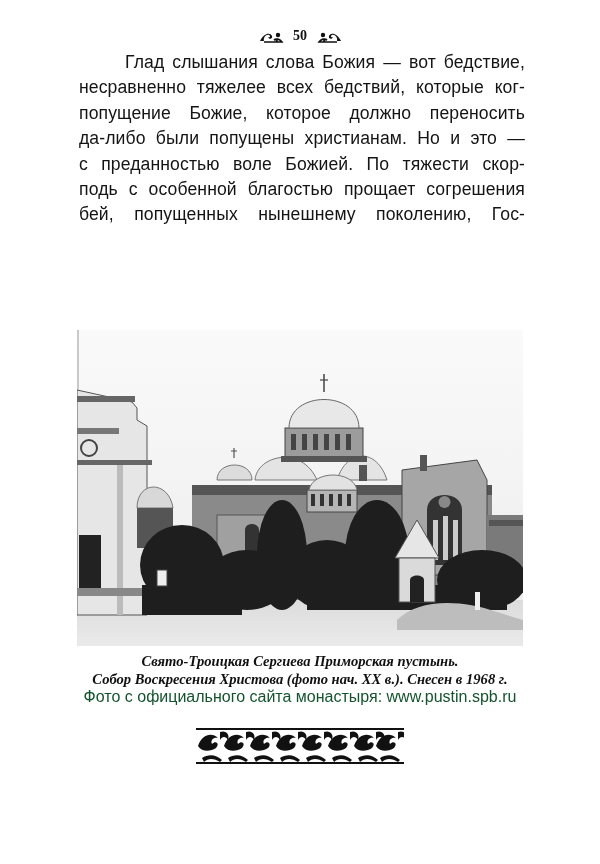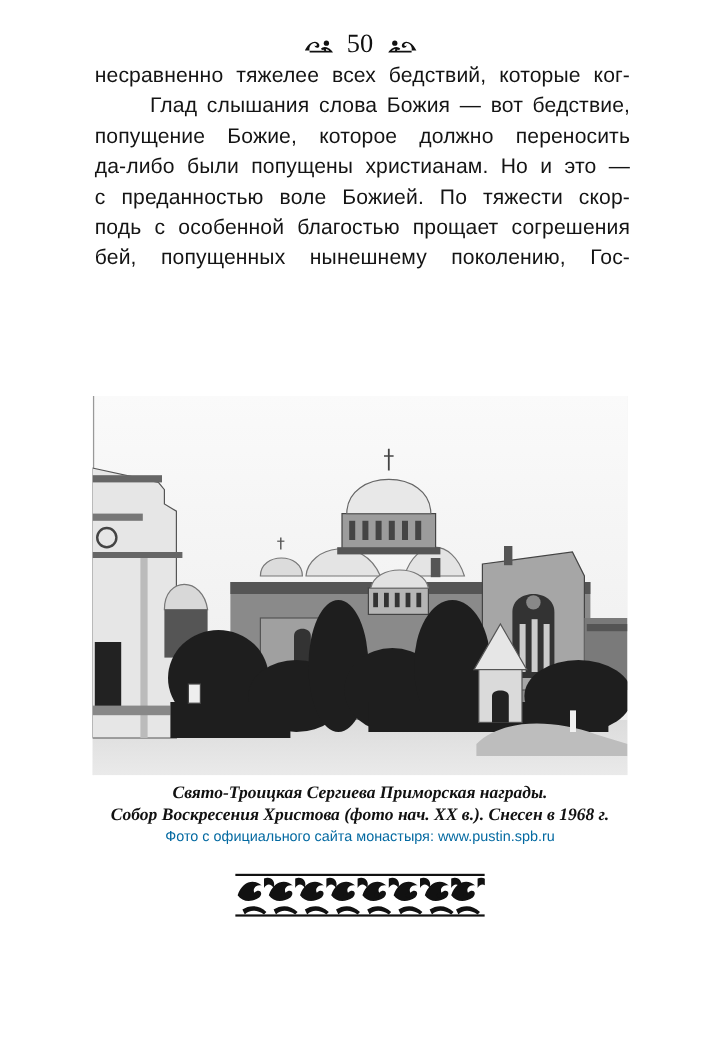--- a/index.html
+++ b/index.html
@@ -1,32 +1,32 @@
 <!DOCTYPE html>
 <html><head>
   <meta charset="utf-8">
   <style>
     html, body { margin: 0; padding: 0; background: #ffffff; }
     body { width: 600px; height: 864px; position: relative; overflow: hidden;
            font-family: "Liberation Serif", serif; color: #111; }
     .page-number { position: absolute; top: 26px; left: 0; width: 600px; text-align: center;
-                   font-size: 22px; font-weight: normal; line-height: 20px; }
+                   font-size: 14px; font-weight: bold; line-height: 20px; }
     .page-number .orn { display: inline-block; vertical-align: middle; width: 26px; height: 14px; margin: 0 6px; }
     .body-text { position: absolute; top: 50px; left: 79px; width: 446px;
                  font-family: "Liberation Sans", sans-serif; font-size: 17.6px; line-height: 25.4px;
                  text-align: justify; color: #141414; letter-spacing: 0.1px; }
     .body-text .line { display: block; text-align: justify; text-align-last: justify; white-space: nowrap; height: 25.4px; }
     .body-text .line.first { text-indent: 46px; }
     .body-text .line.last { text-align-last: left; }
     .photo { position: absolute; left: 77px; top: 330px; width: 446px; height: 316px; background: #f4f4f4; overflow: hidden; }
     .photo svg { display: block; }
     .caption { position: absolute; top: 652px; left: 0; width: 600px; text-align: center; }
     .caption .c1, .caption .c2 { font-family: "Liberation Serif", serif; font-style: italic; font-weight: bold;
                                  font-size: 14.6px; line-height: 18px; color: #111; }
-    .caption .c3 { font-family: "Liberation Sans", sans-serif; font-size: 12px; line-height: 18px; color: #0369a1; }
+    .caption .c3 { font-family: "Liberation Sans", sans-serif; font-size: 16px; line-height: 18px; color: #14532d; }
     .ornament-band { position: absolute; left: 196px; top: 728px; width: 208px; height: 36px; }
   </style>
 </head>
 <body>
 
 <div class="page-number">
   <svg class="orn" viewBox="0 0 26 14">
     <path d="M2 11 C6 3, 12 2, 14 6 C15 9, 11 10, 10 7 C12 8, 13 6, 11 5 C8 4, 5 8, 6 11 Z" fill="#111"></path>
     <path d="M6 12 L24 12 C22 9, 18 8, 16 10 C19 9, 20 11, 18 12" fill="none" stroke="#111" stroke-width="1.6"></path>
     <circle cx="20" cy="5" r="2.2" fill="#111"></circle>
@@ -35,22 +35,22 @@
   <svg class="orn" viewBox="0 0 26 14">
     <g transform="translate(26,0) scale(-1,1)">
       <path d="M2 11 C6 3, 12 2, 14 6 C15 9, 11 10, 10 7 C12 8, 13 6, 11 5 C8 4, 5 8, 6 11 Z" fill="#111"></path>
       <path d="M6 12 L24 12 C22 9, 18 8, 16 10 C19 9, 20 11, 18 12" fill="none" stroke="#111" stroke-width="1.6"></path>
       <circle cx="20" cy="5" r="2.2" fill="#111"></circle>
     </g>
   </svg>
 </div>
 
 <div class="body-text">
+  <span class="line first">Глад слышания слова Божия — вот бедствие,</span>
   <span class="line">несравненно тяжелее всех бедствий, которые ког-</span>
-  <span class="line first">Глад слышания слова Божия — вот бедствие,</span>
   <span class="line">попущение Божие, которое должно переносить</span>
   <span class="line">да-либо были попущены христианам. Но и это —</span>
   <span class="line">с преданностью воле Божией. По тяжести скор-</span>
   <span class="line">подь с особенной благостью прощает согрешения</span>
   <span class="line">бей, попущенных нынешнему поколению, Гос-</span>
 </div>
 
 <div class="photo">
   <svg width="446" height="316" viewBox="0 0 446 316">
     <defs>
@@ -145,21 +145,21 @@
     <path d="M333 272 L333 250 C333 244, 347 244, 347 250 L347 272 Z" fill="#222"></path>
 
     <rect x="80" y="240" width="10" height="16" fill="#eee" stroke="#444" stroke-width="1"></rect>
 
     <path d="M320 290 C340 270, 380 268, 420 282 L446 290 L446 300 L320 300 Z" fill="#bdbdbd"></path>
     <rect x="398" y="262" width="5" height="18" fill="#f0f0f0"></rect>
   </svg>
 </div>
 
 <div class="caption">
-  <div class="c1">Свято-Троицкая Сергиева Приморская награды.</div>
+  <div class="c1">Свято-Троицкая Сергиева Приморская пустынь.</div>
   <div class="c2">Собор Воскресения Христова (фото нач. XX в.). Снесен в 1968 г.</div>
   <div class="c3">Фото с официального сайта монастыря: www.pustin.spb.ru</div>
 </div>
 
 <svg class="ornament-band" viewBox="0 0 208 36">
   <g fill="#111">
     <g id="tile">
       <path d="M2 18 C6 6, 16 4, 22 10 C18 9, 14 12, 16 16 C20 12, 24 16, 20 20 C14 24, 6 24, 2 18 Z"></path>
       <path d="M6 30 C12 26, 20 26, 26 32 L24 34 C18 30, 12 30, 8 34 Z"></path>
       <path d="M24 4 C30 2, 34 6, 32 12 C30 8, 26 8, 24 12 Z"></path>

